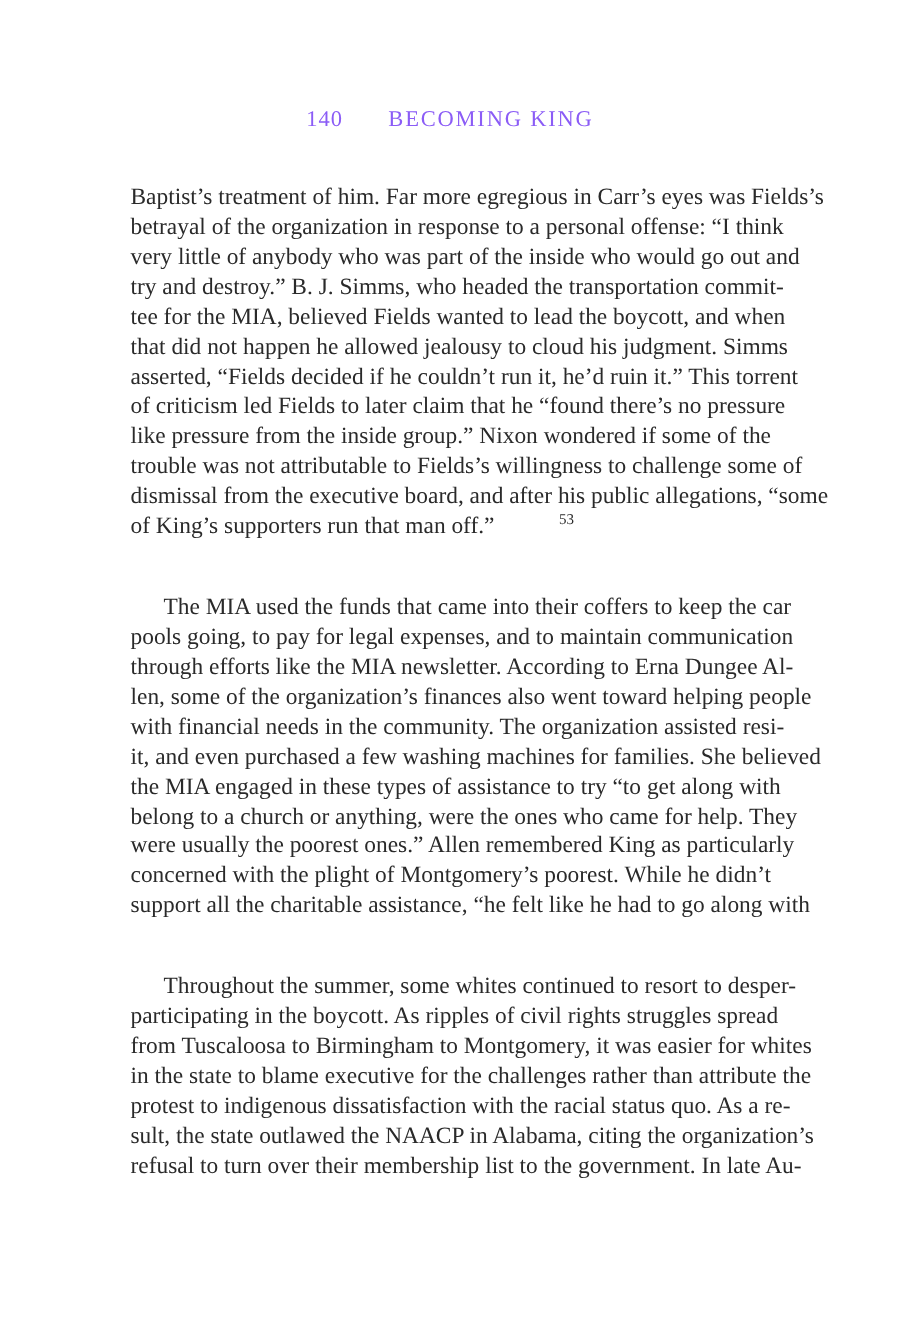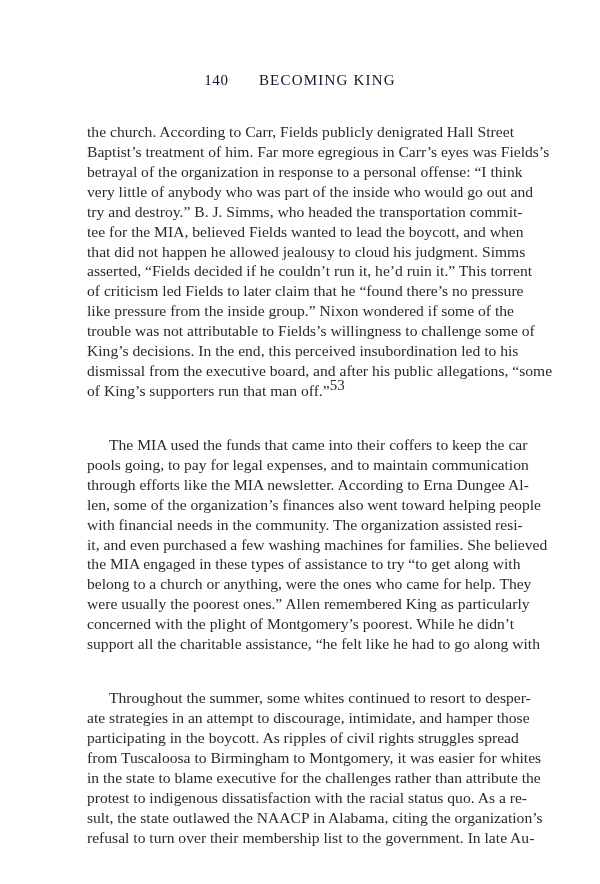--- a/index.html
+++ b/index.html
@@ -23,21 +23,21 @@
       background: #ffffff;
     }
     .running-head {
       position: absolute;
       top: 72px;
       left: 0;
       width: 600px;
       text-align: center;
       font-size: 15px;
       letter-spacing: 0.6px;
-      color: #0f172a;
+      color: #8b5cf6;
     }
     .running-head .folio {
       display: inline-block;
       margin-right: 26px;
     }
     .running-head .title {
       display: inline-block;
       letter-spacing: 1.2px;
     }
     .body-text {
@@ -56,70 +56,68 @@
       height: 19.93px;
     }
     .line.last {
       text-align-last: left;
     }
     .line.indent {
       text-indent: 22px;
       margin-top: 34px;
     }
     sup.note {
-      font-size: 15px;
+      font-size: 10px;
       vertical-align: 6px;
       line-height: 0;
+      margin-left: 43px;
     }
   </style>
 </head>
 <body>
 
 <div class="page">
   <div class="running-head">
     <span class="folio">140</span>
     <span class="title">BECOMING KING</span>
   </div>
 
   <div class="body-text">
 
     <div>
-      <span class="line">the church. According to Carr, Fields publicly denigrated Hall Street</span>
       <span class="line">Baptist’s treatment of him. Far more egregious in Carr’s eyes was Fields’s</span>
       <span class="line">betrayal of the organization in response to a personal offense: “I think</span>
       <span class="line">very little of anybody who was part of the inside who would go out and</span>
       <span class="line">try and destroy.” B. J. Simms, who headed the transportation commit-</span>
       <span class="line">tee for the MIA, believed Fields wanted to lead the boycott, and when</span>
       <span class="line">that did not happen he allowed jealousy to cloud his judgment. Simms</span>
       <span class="line">asserted, “Fields decided if he couldn’t run it, he’d ruin it.” This torrent</span>
       <span class="line">of criticism led Fields to later claim that he “found there’s no pressure</span>
       <span class="line">like pressure from the inside group.” Nixon wondered if some of the</span>
       <span class="line">trouble was not attributable to Fields’s willingness to challenge some of</span>
-      <span class="line">King’s decisions. In the end, this perceived insubordination led to his</span>
       <span class="line">dismissal from the executive board, and after his public allegations, “some</span>
       <span class="line last"><span>of King’s supporters run that man off.”</span><sup class="note">53</sup></span>
     </div>
 
     <div>
       <span class="line indent">The MIA used the funds that came into their coffers to keep the car</span>
       <span class="line">pools going, to pay for legal expenses, and to maintain communication</span>
       <span class="line">through efforts like the MIA newsletter. According to Erna Dungee Al-</span>
       <span class="line">len, some of the organization’s finances also went toward helping people</span>
       <span class="line">with financial needs in the community. The organization assisted resi-</span>
       <span class="line">it, and even purchased a few washing machines for families. She believed</span>
       <span class="line">the MIA engaged in these types of assistance to try “to get along with</span>
       <span class="line">belong to a church or anything, were the ones who came for help. They</span>
       <span class="line">were usually the poorest ones.” Allen remembered King as particularly</span>
       <span class="line">concerned with the plight of Montgomery’s poorest. While he didn’t</span>
       <span class="line">support all the charitable assistance, “he felt like he had to go along with</span>
     </div>
 
     <div>
       <span class="line indent">Throughout the summer, some whites continued to resort to desper-</span>
-      <span class="line">ate strategies in an attempt to discourage, intimidate, and hamper those</span>
       <span class="line">participating in the boycott. As ripples of civil rights struggles spread</span>
       <span class="line">from Tuscaloosa to Birmingham to Montgomery, it was easier for whites</span>
       <span class="line">in the state to blame executive for the challenges rather than attribute the</span>
       <span class="line">protest to indigenous dissatisfaction with the racial status quo. As a re-</span>
       <span class="line">sult, the state outlawed the NAACP in Alabama, citing the organization’s</span>
       <span class="line">refusal to turn over their membership list to the government. In late Au-</span>
     </div>
   </div>
 </div>
 

